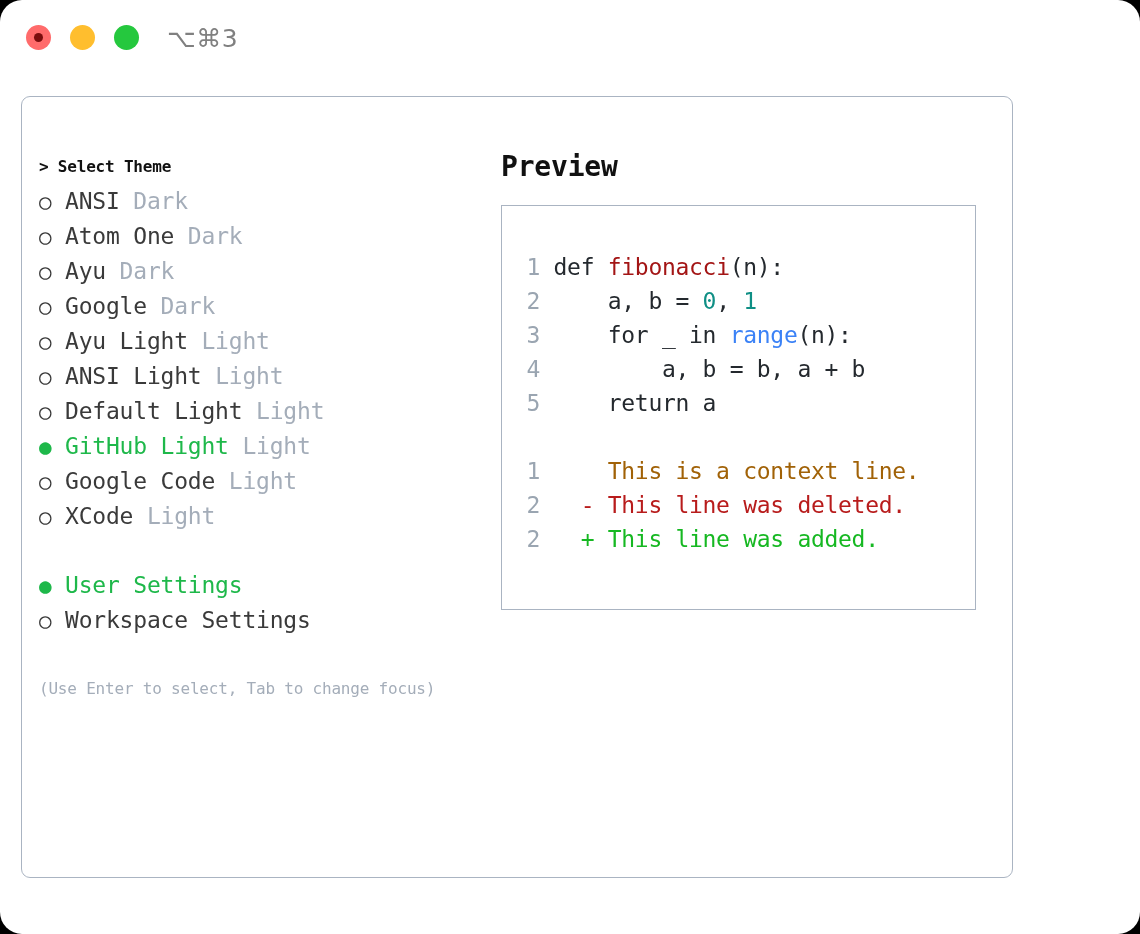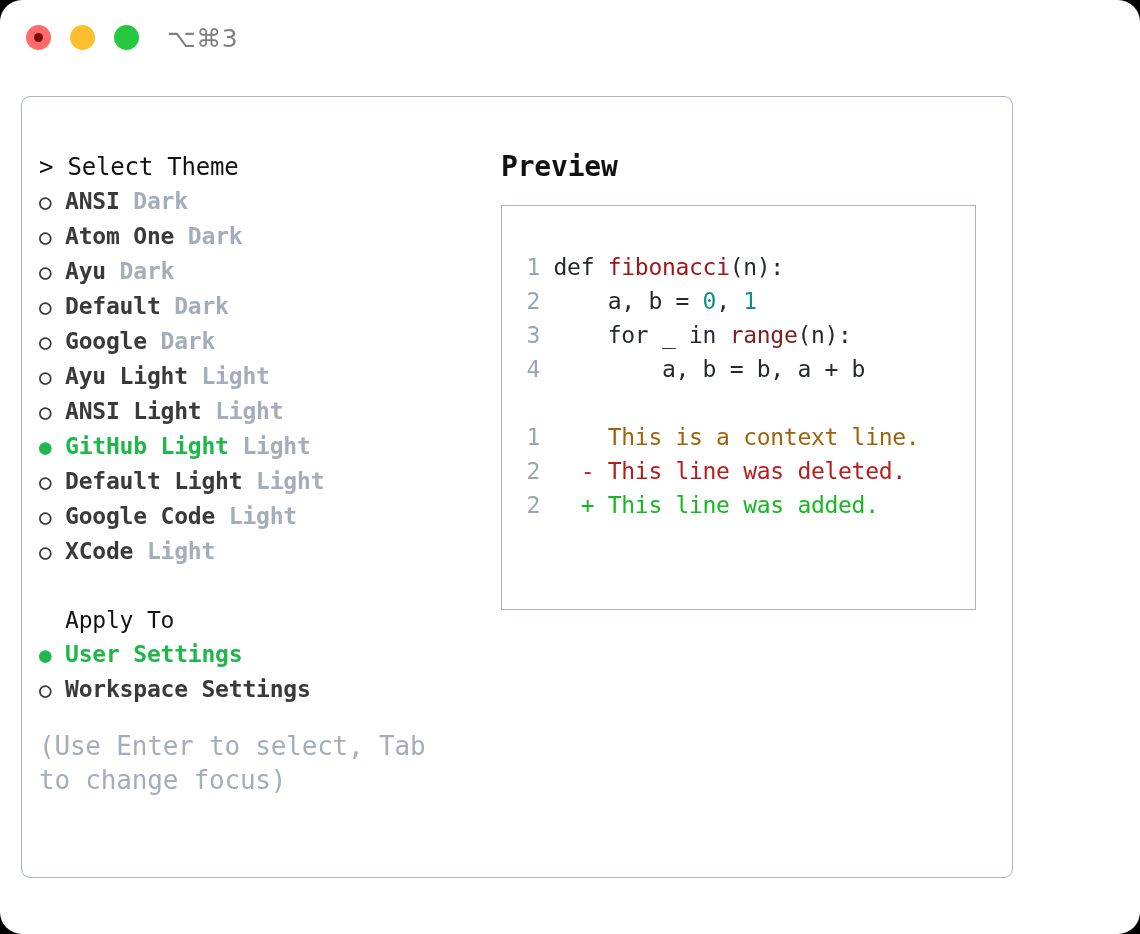--- a/index.html
+++ b/index.html
@@ -85,29 +85,29 @@
 
   
   .left-col {
     position: absolute;
     left: 17px;
     top: 53px;
     width: 440px;
   }
 
   .section-header {
-    font-size: 24px;
-    font-weight: normal;
+    font-size: 16px;
+    font-weight: bold;
     color: #111111;
     line-height: 34px;
     white-space: pre;
     letter-spacing: -0.2px;
   }
 
-  .opt-list { margin: 0; padding: 0; font-weight: bold; }
+  .opt-list { margin: 0; padding: 0; }
 
   .opt-row {
     font-size: 23px;
     line-height: 34px;
     white-space: pre;
     color: #3a3a3a;
     letter-spacing: -0.2px;
   }
   .bullet {
     display: inline-block;
@@ -126,22 +126,22 @@
   .applyto-title {
     font-size: 23px;
     line-height: 34px;
     color: #111111;
     white-space: pre;
     padding-left: 26px;
     letter-spacing: -0.2px;
   }
 
   .hint {
-    margin-top: 22px;
-    font-size: 26px;
+    margin-top: 34px;
+    font-size: 16px;
     line-height: 34px;
     color: #a4adb9;
     width: 400px;
     letter-spacing: -0.2px;
   }
 
   
   .right-col {
     position: absolute;
     left: 479px;
@@ -181,21 +181,21 @@
   .lineno {
     display: inline-block;
     width: 24px;
     text-align: right;
     color: #9aa5b1;
   }
   .gap-line { height: 34px; }
 
   .tok-fn    { color: #a31515; }
   .tok-num   { color: #0f8f85; }
-  .tok-call  { color: #7f1d1d; }
+  .tok-call  { color: #3b82f6; }
   .tok-plain { color: #24292e; }
 
   .diff-ctx { color: #a16207; }
   .diff-del { color: #b81c1c; }
   .diff-add { color: #16b822; }
 </style>
 </head>
 <body>
 
 <div class="window">
@@ -212,51 +212,50 @@
   <div class="panel">
 
     <div class="left-col">
 
       <div class="section-header">&gt; Select Theme</div>
 
       <div class="opt-list" id="theme-list">
           <div class="opt-row"><span class="bullet">○</span><span class="opt-label">ANSI</span><span class="opt-tag"> Dark</span></div>
           <div class="opt-row"><span class="bullet">○</span><span class="opt-label">Atom One</span><span class="opt-tag"> Dark</span></div>
           <div class="opt-row"><span class="bullet">○</span><span class="opt-label">Ayu</span><span class="opt-tag"> Dark</span></div>
-          <div class="opt-row"><span class="bullet">○</span><span class="opt-label">Default</span><span class="opt-tag"> Dark</span></div>
           <div class="opt-row"><span class="bullet">○</span><span class="opt-label">Google</span><span class="opt-tag"> Dark</span></div>
           <div class="opt-row"><span class="bullet">○</span><span class="opt-label">Ayu Light</span><span class="opt-tag"> Light</span></div>
           <div class="opt-row"><span class="bullet">○</span><span class="opt-label">ANSI Light</span><span class="opt-tag"> Light</span></div>
+          <div class="opt-row"><span class="bullet">○</span><span class="opt-label">Default Light</span><span class="opt-tag"> Light</span></div>
           <div class="opt-row selected"><span class="bullet sel">●</span><span class="opt-label">GitHub Light</span><span class="opt-tag"> Light</span></div>
-          <div class="opt-row"><span class="bullet">○</span><span class="opt-label">Default Light</span><span class="opt-tag"> Light</span></div>
           <div class="opt-row"><span class="bullet">○</span><span class="opt-label">Google Code</span><span class="opt-tag"> Light</span></div>
           <div class="opt-row"><span class="bullet">○</span><span class="opt-label">XCode</span><span class="opt-tag"> Light</span></div>
         </div>
 
       <div class="applyto-block">
-        <div class="applyto-title">Apply To</div>
         <div class="opt-list" id="apply-list">
             <div class="opt-row selected"><span class="bullet sel">●</span><span class="opt-label">User Settings</span></div>
             <div class="opt-row"><span class="bullet">○</span><span class="opt-label">Workspace Settings</span></div>
           </div>
       </div>
 
       <div class="hint">(Use Enter to select, Tab to change focus)</div>
     </div>
 
     <div class="right-col">
       <div class="preview-title">Preview</div>
 
       <div class="preview-box">
         <div class="code-area">
           <div id="code-block">
               <div class="code-line"><span class="lineno">1</span><span> </span><span class="tok-plain">def </span><span class="tok-fn">fibonacci</span><span class="tok-plain">(n):</span></div>
               <div class="code-line"><span class="lineno">2</span><span> </span><span class="tok-plain">    a, b = </span><span class="tok-num">0</span><span class="tok-plain">, </span><span class="tok-num">1</span></div>
               <div class="code-line"><span class="lineno">3</span><span> </span><span class="tok-plain">    for _ in </span><span class="tok-call">range</span><span class="tok-plain">(n):</span></div>
               <div class="code-line"><span class="lineno">4</span><span> </span><span class="tok-plain">        a, b = b, a + b</span></div>
+              <div class="code-line"><span class="lineno">5</span><span> </span><span class="tok-plain">    return a</span></div>
             </div>
           <div class="gap-line"></div>
           <div id="diff-block">
               <div class="code-line"><span class="lineno">1</span><span class="diff-ctx">     This is a context line.</span></div>
               <div class="code-line"><span class="lineno">2</span><span class="diff-del">   - This line was deleted.</span></div>
               <div class="code-line"><span class="lineno">2</span><span class="diff-add">   + This line was added.</span></div>
             </div>
         </div>
       </div>
     </div>

